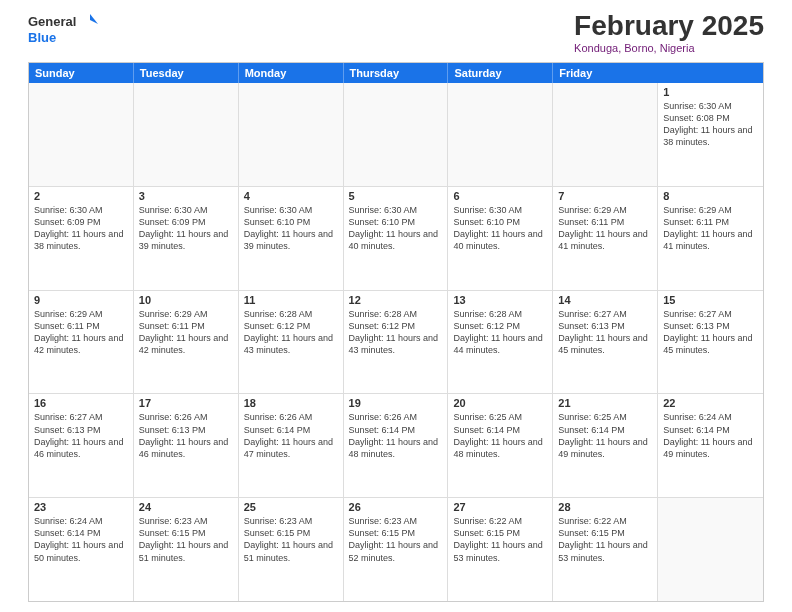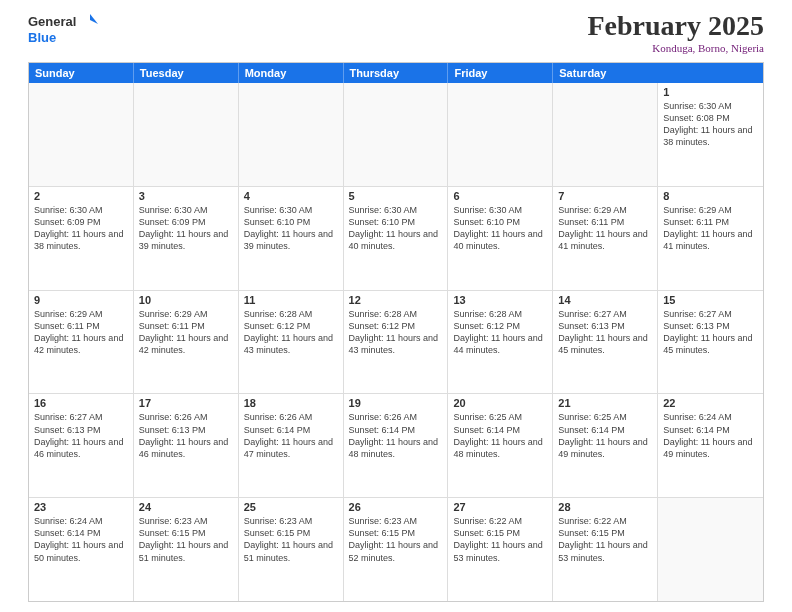--- a/index.html
+++ b/index.html
@@ -22,22 +22,20 @@
       justify-content: space-between;
       align-items: flex-start;
       margin-bottom: 8px;
     }
     .logo {
       display: flex;
       align-items: center;
       gap: 4px;
     }
     .title-block {
-      text-align: right;
-      font-family: Liberation Serif, serif;
     }
     .main-title {
       font-size: 28px;
       font-weight: bold;
       color: #333;
     }
     .subtitle {
       font-size: 11px;
       color: #701a75;
     }
@@ -112,22 +110,22 @@
       <div class="subtitle">Konduga, Borno, Nigeria</div>
     </div>
   </div>
 
   <div class="calendar">
     <div class="cal-header">
     <div class="cal-header-cell">Sunday</div>
         <div class="cal-header-cell">Tuesday</div>
         <div class="cal-header-cell">Monday</div>
         <div class="cal-header-cell">Thursday</div>
+        <div class="cal-header-cell">Saturday</div>
         <div class="cal-header-cell">Friday</div>
-        <div class="cal-header-cell">Saturday</div>
       </div>
     <div class="cal-body">
     <div class="cal-row">
           <div class="cal-cell empty"></div>
           <div class="cal-cell empty"></div>
           <div class="cal-cell empty"></div>
           <div class="cal-cell empty"></div>
           <div class="cal-cell empty"></div>
           <div class="cal-cell empty"></div>
           <div class="cal-cell">

